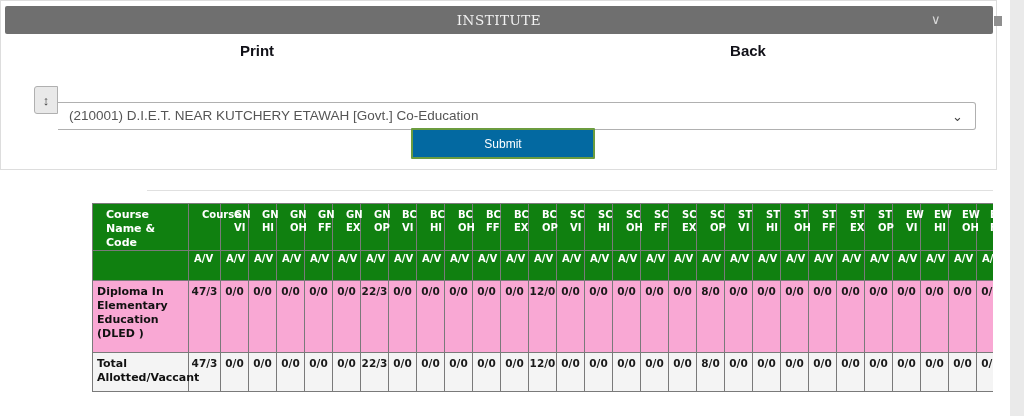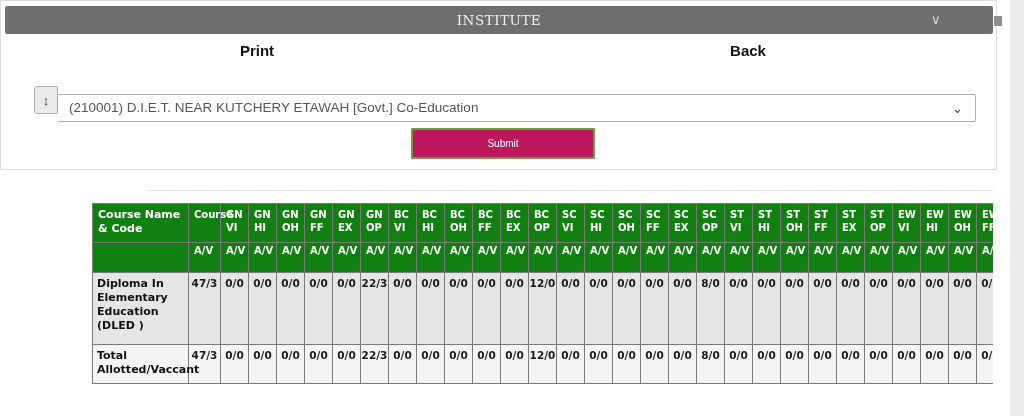--- a/index.html
+++ b/index.html
@@ -18,40 +18,40 @@
   .toolbar-link { position:absolute; top:41px; width:90px; text-align:center; font-weight:bold; font-size:15px; color:#111118; cursor:pointer; }
   .print-link { left:211px; }
   .back-link  { left:702px; }
 
   .select-label-row { position:absolute; left:0; top:59px; width:997px; text-align:center; font-size:15px; font-weight:bold; color:#1c1c1c; }
   .required { color:#ee1111; font-weight:bold; }
 
   .input-group { position:absolute; left:33px; top:85px; height:28px; }
   .prepend { position:absolute; left:0; top:0; width:24px; height:28px; background:#e9e9e9; border:1px solid #b0b0b0; border-radius:3px 0 0 3px;
              display:flex; align-items:center; justify-content:center; font-size:13px; color:#3a3a3a; font-weight:bold; }
-  .select-box { position:absolute; left:24px; top:8px; width:918px; height:28px; background:#fff; border:1px solid #b0b0b0; border-left:none; border-radius:0 3px 3px 0;
+  .select-box { position:absolute; left:24px; top:16px; width:918px; height:28px; background:#fff; border:1px solid #b0b0b0; border-left:none; border-radius:0 3px 3px 0;
                 font-size:13.5px; color:#555; line-height:26px; padding-left:11px; cursor:pointer; white-space:nowrap; overflow:hidden; }
   .select-caret { position:absolute; right:12px; top:1px; color:#444; font-size:13px; }
 
-  .submit-btn { position:absolute; left:410px; top:127px; width:184px; height:31px; background:#be185d; border:2px solid #6b9c3f; border-radius:1px;
-                color:#ffffff; font-size:10px; display:flex; align-items:center; justify-content:center; cursor:pointer; }
+  .submit-btn { position:absolute; left:410px; top:127px; width:184px; height:31px; background:#0369a1; border:2px solid #6b9c3f; border-radius:1px;
+                color:#ffffff; font-size:12px; display:flex; align-items:center; justify-content:center; cursor:pointer; }
 
   .divider { position:absolute; left:147px; top:190px; width:846px; height:1px; background:#e0e0e0; }
 
   .table-wrap { position:absolute; left:92px; top:203px; width:901px; height:198px; overflow:hidden; }
   table.alloc { border-collapse:collapse; table-layout:fixed; width:912px; font-family:"DejaVu Sans","Liberation Sans",sans-serif; }
   table.alloc td, table.alloc th { border:1px solid #7a7a7a; }
   .t-title td { background:#fff; color:#000; font-weight:bold; font-size:12px; text-align:left; padding:3px 0 3px 5px; height:22px; border:1px solid #666; }
   th.g { background:#108010; color:#fff; border:1px solid #fdfdfd; font-weight:bold; }
-  .hrow1 th { font-size:10px; text-align:left; vertical-align:top; padding:4px 0 0 5px; line-height:13px; height:39px; }
+  .hrow1 th { font-size:10px; text-align:left; vertical-align:top; padding:4px 0 0 13px; line-height:13px; height:39px; }
   .hrow1 th.c1 { font-size:11px; line-height:14px; }
   .hrow2 th { font-size:10px; text-align:left; padding:2px 0 16px 5px; height:25px; }
   td.name { text-align:left; font-weight:bold; font-size:11px; line-height:14px; padding:4px 2px 2px 4px; vertical-align:top; color:#111; }
   td.val { text-align:center; font-weight:bold; font-size:10.5px; padding:4px 0 8px 0; vertical-align:top; color:#1a1a1a; }
-  tr.d1 { height:72px; } tr.d1 td { background:#e5e5e5; }
+  tr.d1 { height:72px; } tr.d1 td { background:#f9a8d4; }
   tr.d2 { height:39px; } tr.d2 td { background:#f4f4f4; }
   col.c-name { width:96px; } col.c-total { width:32px; } col.c-cat { width:28px; }
 </style>
 </head>
 <body>
 
 <div class="edge-strip"></div>
 
 <div class="panel">
   <div class="title-bar">

